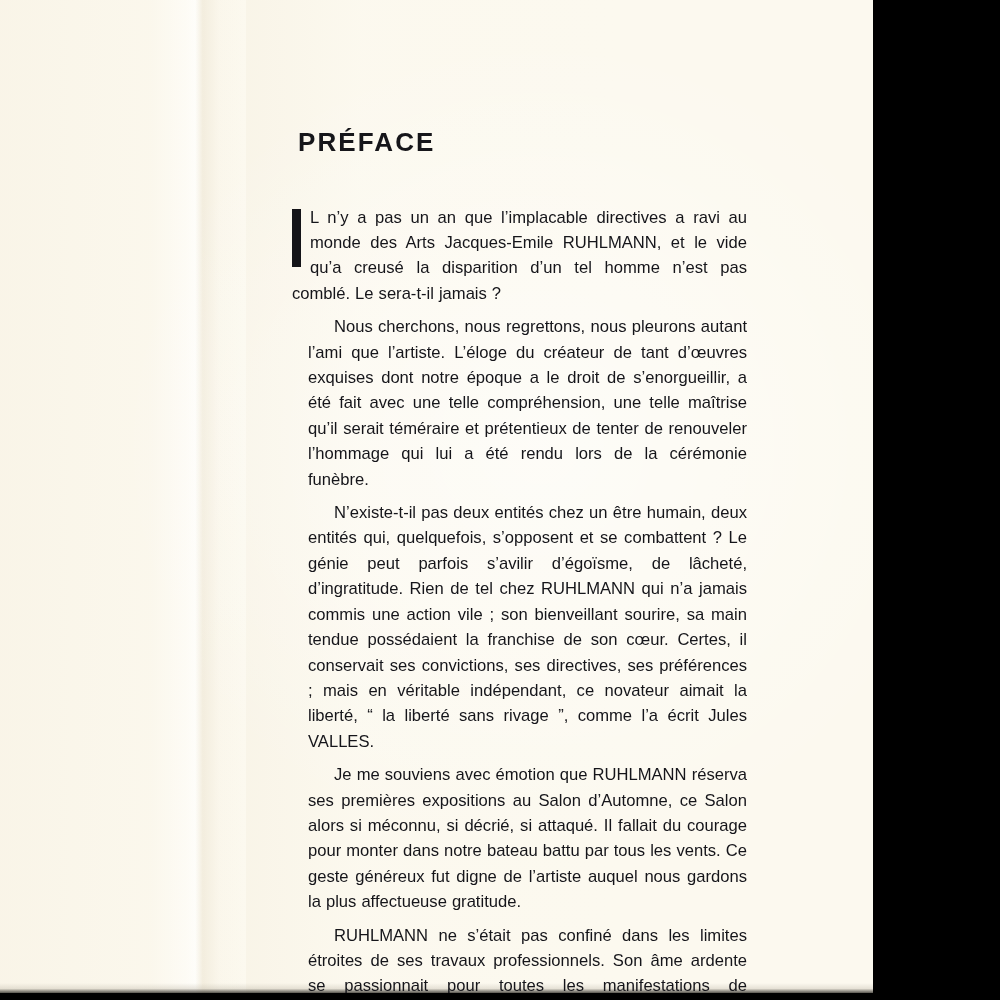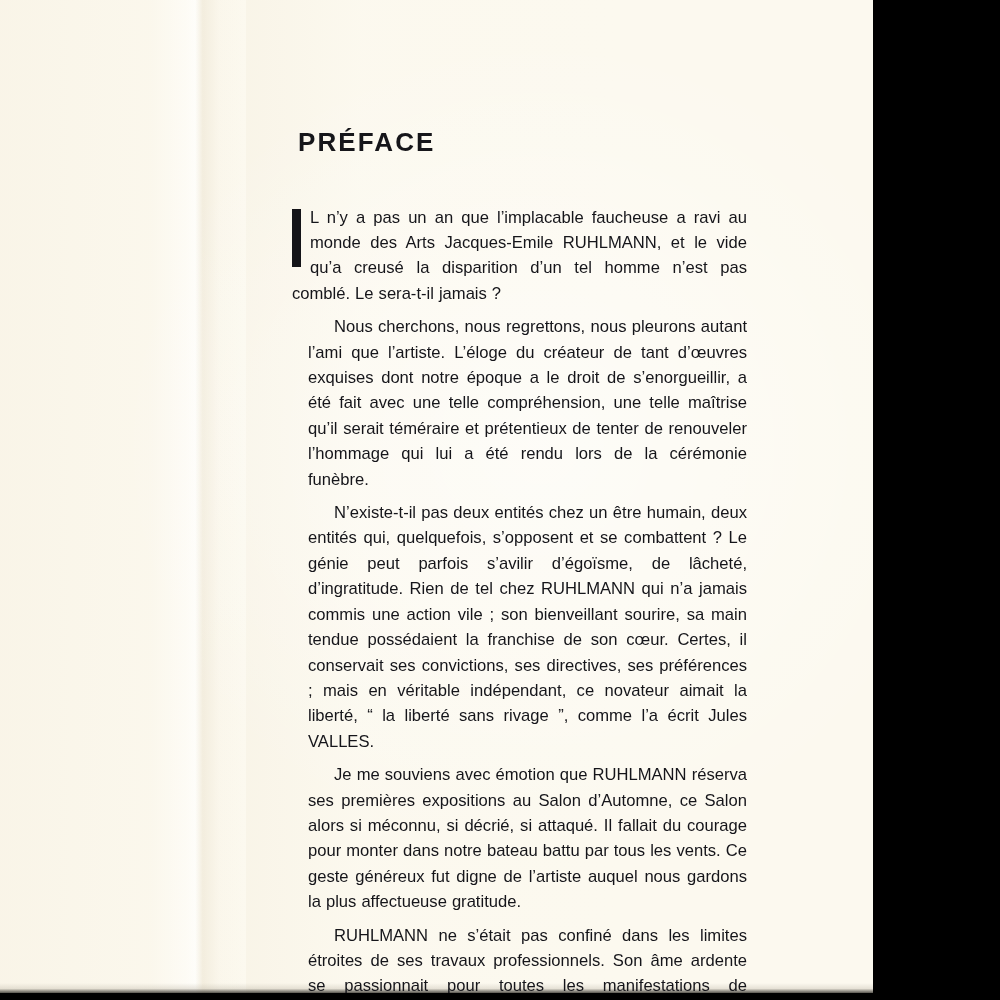--- a/index.html
+++ b/index.html
@@ -159,21 +159,21 @@
       <div id="page-edge"></div>
       <div id="paper-grain"></div>
       <div id="bottom-shadow"></div>
     </div>
 
     <div id="text-block">
 
       <h1 id="page-title">PRÉFACE</h1>
 
       <p class="para" id="first-para">
-        <span id="initial-bar"></span><span class="para-body">L n’y a pas un an que l’implacable faucheuse a ravi au monde des Arts Jacques-Emile RUHLMANN, et le vide qu’a creusé la disparition d’un tel homme n’est pas comblé. Le sera-t-il jamais ?</span>
+        <span id="initial-bar"></span><span class="para-body">L n’y a pas un an que l’implacable directives a ravi au monde des Arts Jacques-Emile RUHLMANN, et le vide qu’a creusé la disparition d’un tel homme n’est pas comblé. Le sera-t-il jamais ?</span>
       </p>
 
       <p class="para indent">Nous cherchons, nous regrettons, nous pleurons autant l’ami que l’artiste. L’éloge du créateur de tant d’œuvres exquises dont notre époque a le droit de s’enorgueillir, a été fait avec une telle compréhension, une telle maîtrise qu’il serait téméraire et prétentieux de tenter de renouveler l’hommage qui lui a été rendu lors de la cérémonie funèbre.</p>
 
       <p class="para indent">N’existe-t-il pas deux entités chez un être humain, deux entités qui, quelquefois, s’opposent et se combattent ? Le génie peut parfois s’avilir d’égoïsme, de lâcheté, d’ingratitude. Rien de tel chez RUHLMANN qui n’a jamais commis une action vile ; son bienveillant sourire, sa main tendue possédaient la franchise de son cœur. Certes, il conservait ses convictions, ses directives, ses préférences ; mais en véritable indépendant, ce novateur aimait la liberté, “ la liberté sans rivage ”, comme l’a écrit Jules VALLES.</p>
 
       <p class="para indent">Je me souviens avec émotion que RUHLMANN réserva ses premières expositions au Salon d’Automne, ce Salon alors si méconnu, si décrié, si attaqué. Il fallait du courage pour monter dans notre bateau battu par tous les vents. Ce geste généreux fut digne de l’artiste auquel nous gardons la plus affectueuse gratitude.</p>
 
       <p class="para indent">RUHLMANN ne s’était pas confiné dans les limites étroites de ses travaux professionnels. Son âme ardente se passionnait pour toutes les manifestations de l’intellectualité humaine. Sa noble intelligence s’intéressait à la beauté sous toutes ses formes. Il ne voulait pas s’isoler et sentait la nécessité de la fraternité des arts. On se rappelle avec quelle délicatesse il offrait l’hospitalité dans cette</p>
 

